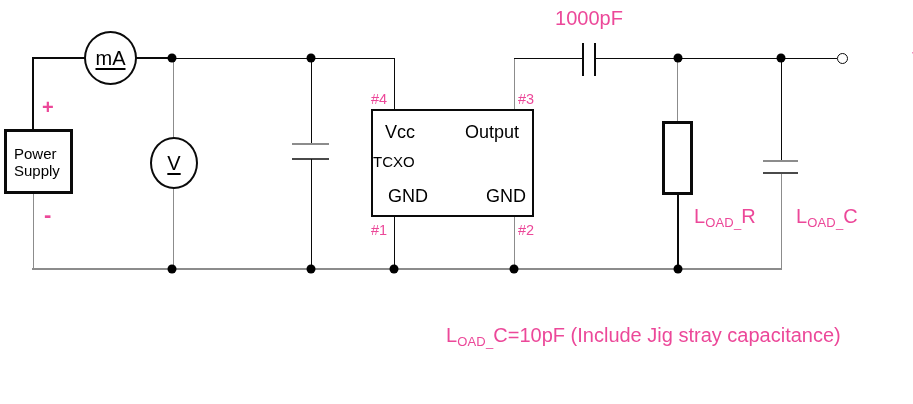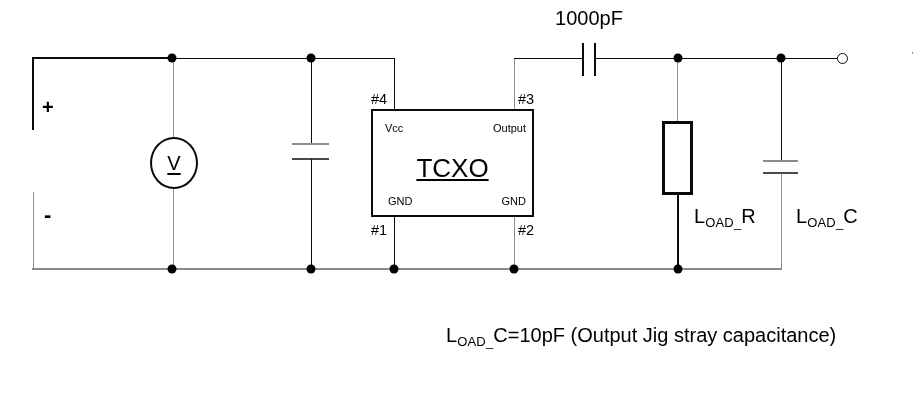--- a/index.html
+++ b/index.html
@@ -4,37 +4,37 @@
 <style>
   html,body { margin:0; padding:0; background:#fff; }
   .canvas {
     position:relative; width:913px; height:404px; background:#ffffff;
     font-family:"Liberation Sans","DejaVu Sans",sans-serif; color:#000;
     overflow:hidden;
   }
   .w { position:absolute; }                    
   .dot { position:absolute; width:9px; height:9px; border-radius:50%;
          background:#000; transform:translate(-50%,-50%); }
-  .lbl { position:absolute; white-space:nowrap; color:#000000; }
+  .lbl { position:absolute; white-space:nowrap; color:#ec4899; }
 
   .ps-box { position:absolute; left:4px; top:129px; width:69px; height:65px;
             border:3px solid #0a0a0a; background:#fff; box-sizing:border-box;
             display:flex; flex-direction:column; justify-content:center;
             padding-left:7px; font-size:15px; line-height:17px; }
 
   .meter { position:absolute; border:2px solid #0a0a0a; border-radius:50%;
            background:#fff; display:flex; align-items:center; justify-content:center;
            box-sizing:border-box; font-size:20px; }
   .meter .mlabel { text-decoration:underline; text-underline-offset:3px; }
 
   .tcxo-box { position:absolute; left:371px; top:109px; width:163px; height:108px;
               border:2px solid #0a0a0a; background:#fff; box-sizing:border-box; }
-  .tcxo-box .port { position:absolute; font-size:11px; }
-  .tcxo-name { position:absolute; left:0; right:0; top:42px; text-align:center;
-               font-size:26px;text-decoration:underline; }
+  .tcxo-box .port { position:absolute; font-size:18px; }
+  .tcxo-name { position:absolute; left:0; right:0; top:42px; 
+               font-size:15px; }
   .pinnum { font-size:14.5px; }
 
   .res-box { position:absolute; left:662px; top:121px; width:31px; height:74px;
              border:3px solid #0a0a0a; background:#fff; box-sizing:border-box; }
 
   .tp-circle { position:absolute; left:837px; top:53px; width:11px; height:11px;
                border:1.6px solid #0a0a0a; border-radius:50%; background:#fff;
                box-sizing:border-box; }
 
   .big { font-size:20px; }
@@ -64,32 +64,39 @@
   <div class="w" style="left:595px;  top:57.5px;  width:242px; height:1.5px; background:#0a0a0a;"></div>
   <div class="w" style="left:677px;  top:58px;    width:1.3px; height:63px;  background:#8c8c8c;"></div>
   <div class="w" style="left:677px;  top:194px;   width:1.5px; height:76px;  background:#0a0a0a;"></div>
   <div class="w" style="left:780.5px;top:58px;    width:1.5px; height:103px; background:#0a0a0a;"></div>
   <div class="w" style="left:763px;  top:160px;   width:35px;  height:2px;   background:#8c8c8c;"></div>
   <div class="w" style="left:763px;  top:172px;   width:35px;  height:2px;   background:#4a4a4a;"></div>
   <div class="w" style="left:780.5px;top:174px;   width:1.5px; height:96px;  background:#8c8c8c;"></div>
   <div class="w" style="left:32px;   top:268px;   width:750px; height:2px;   background:#8c8c8c;"></div>
   <div class="w" style="left:32.5px; top:192px;   width:1.3px; height:78px;  background:#8c8c8c;"></div>
 
+  <div class="ps-box">
+    <span>Power</span>
+    <span>Supply</span>
+  </div>
   <div class="lbl sign" style="left:42px; top:96px;">+</div>
   <div class="lbl sign" style="left:44px; top:202px; font-size:22px;">-</div>
 
+  <div class="meter" style="left:84px; top:31px; width:53px; height:54px;">
+    <span class="mlabel">mA</span>
+  </div>
   <div class="meter" style="left:150px; top:137px; width:48px; height:52px;">
     <span class="mlabel">V</span>
   </div>
 
   <div class="lbl big" style="left:549px; top:7px;  width:80px; text-align:center;">1000pF</div>
 
   <div class="tcxo-box">
     <span class="port" style="left:12px; top:11px;">Vcc</span>
-    <span class="port" style="right:6px; top:11px;">Output</span>
+    <span class="port" style="right:13px; top:11px;">Output</span>
     <span class="tcxo-name">TCXO</span>
     <span class="port" style="left:15px; bottom:8px;">GND</span>
     <span class="port" style="right:6px; bottom:8px;">GND</span>
   </div>
   <div class="lbl pinnum" style="left:371px; top:91px;">#4</div>
   <div class="lbl pinnum" style="left:518px; top:91px;">#3</div>
   <div class="lbl pinnum" style="left:371px; top:222px;">#1</div>
   <div class="lbl pinnum" style="left:518px; top:222px;">#2</div>
 
   <div class="res-box"></div>
@@ -108,16 +115,16 @@
   <div class="dot" style="left:311px; top:58px;"></div>
   <div class="dot" style="left:678px; top:58px;"></div>
   <div class="dot" style="left:781px; top:58px;"></div>
   <div class="dot" style="left:172px; top:269px;"></div>
   <div class="dot" style="left:311px; top:269px;"></div>
   <div class="dot" style="left:394px; top:269px;"></div>
   <div class="dot" style="left:514px; top:269px;"></div>
   <div class="dot" style="left:678px; top:269px;"></div>
 
   <div class="lbl big" style="left:446px; top:324px;">
-    <span>L</span><span class="sub">OAD_</span><span>C=10pF (Output Jig stray capacitance)</span>
+    <span>L</span><span class="sub">OAD_</span><span>C=10pF (Include Jig stray capacitance)</span>
   </div>
 
 </div>
 
 </body></html>

